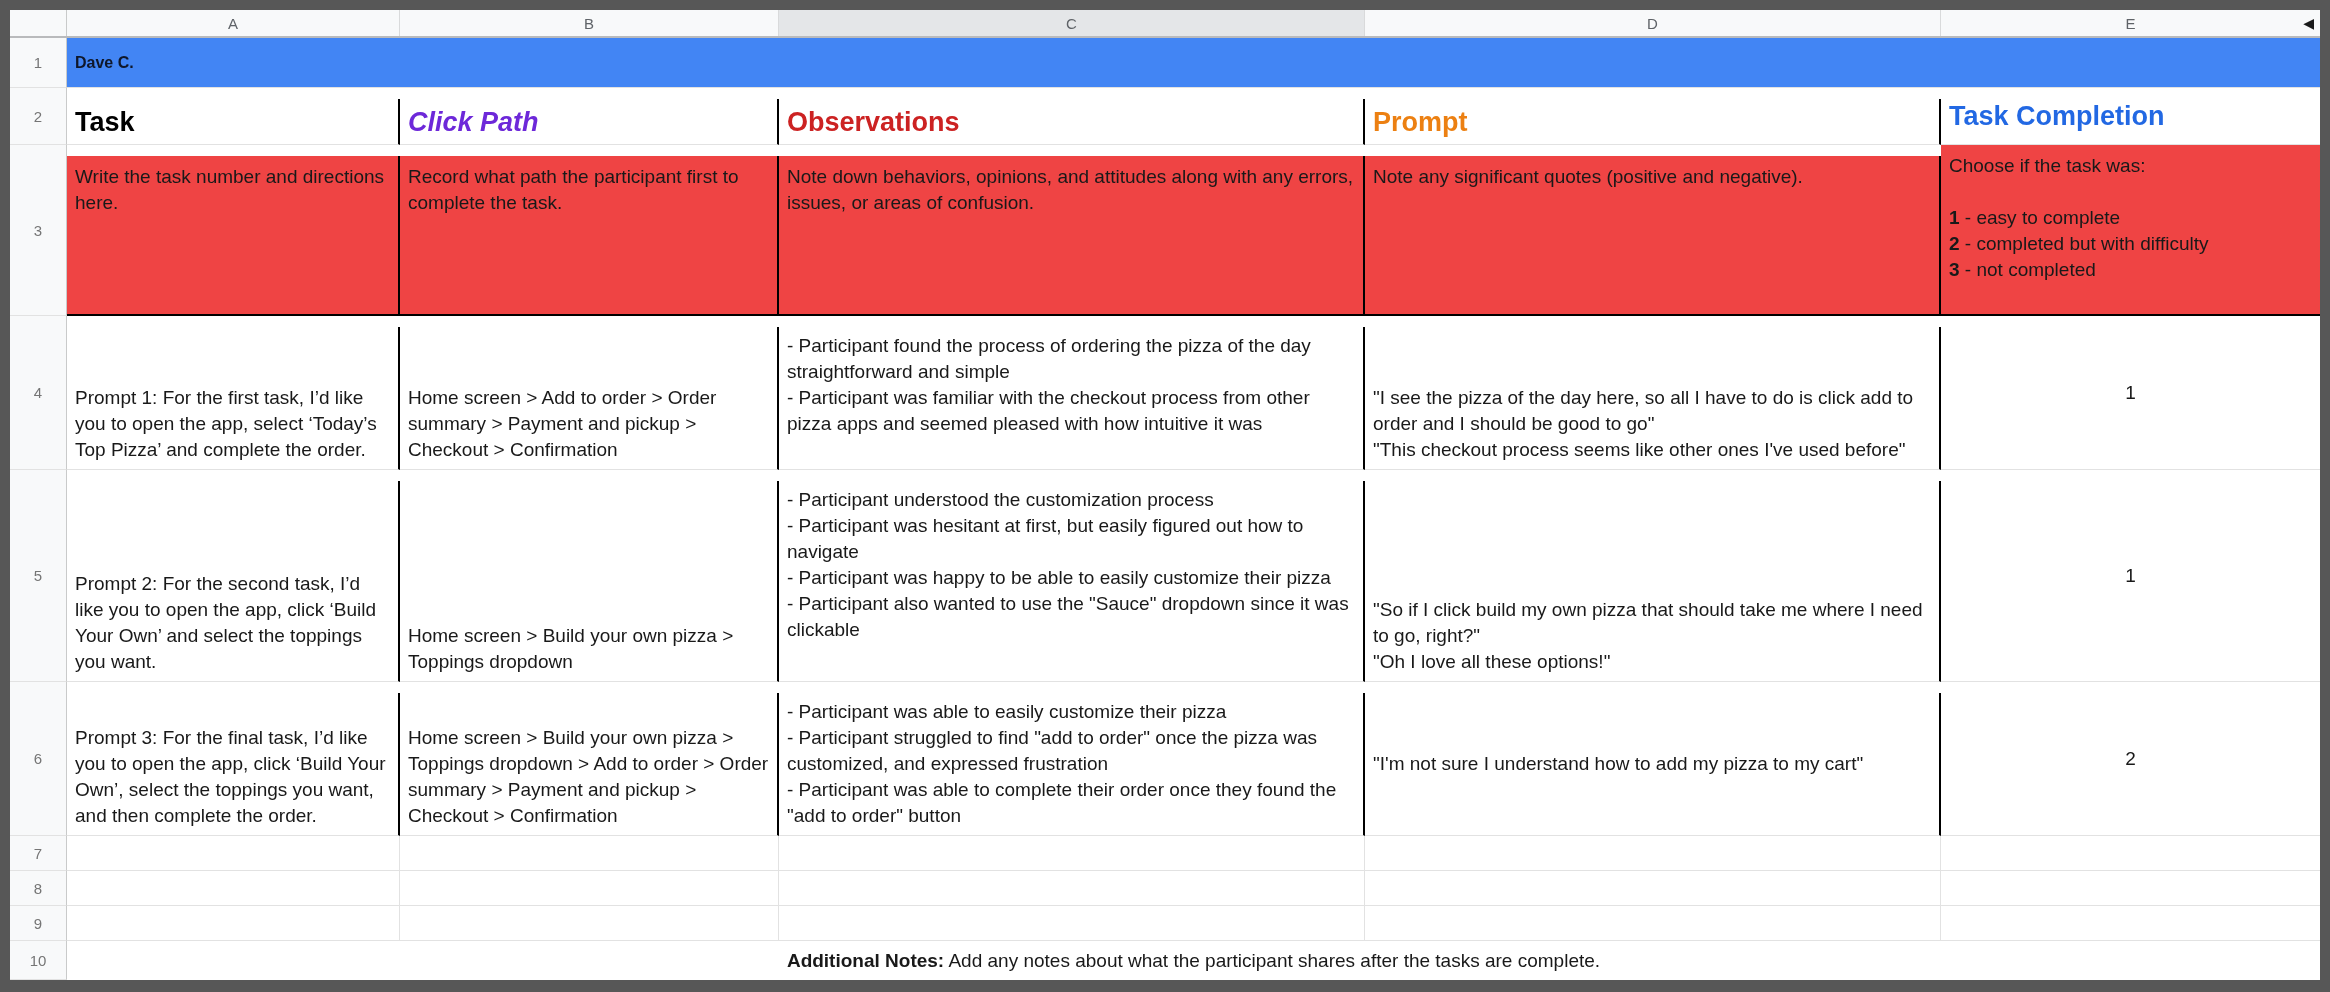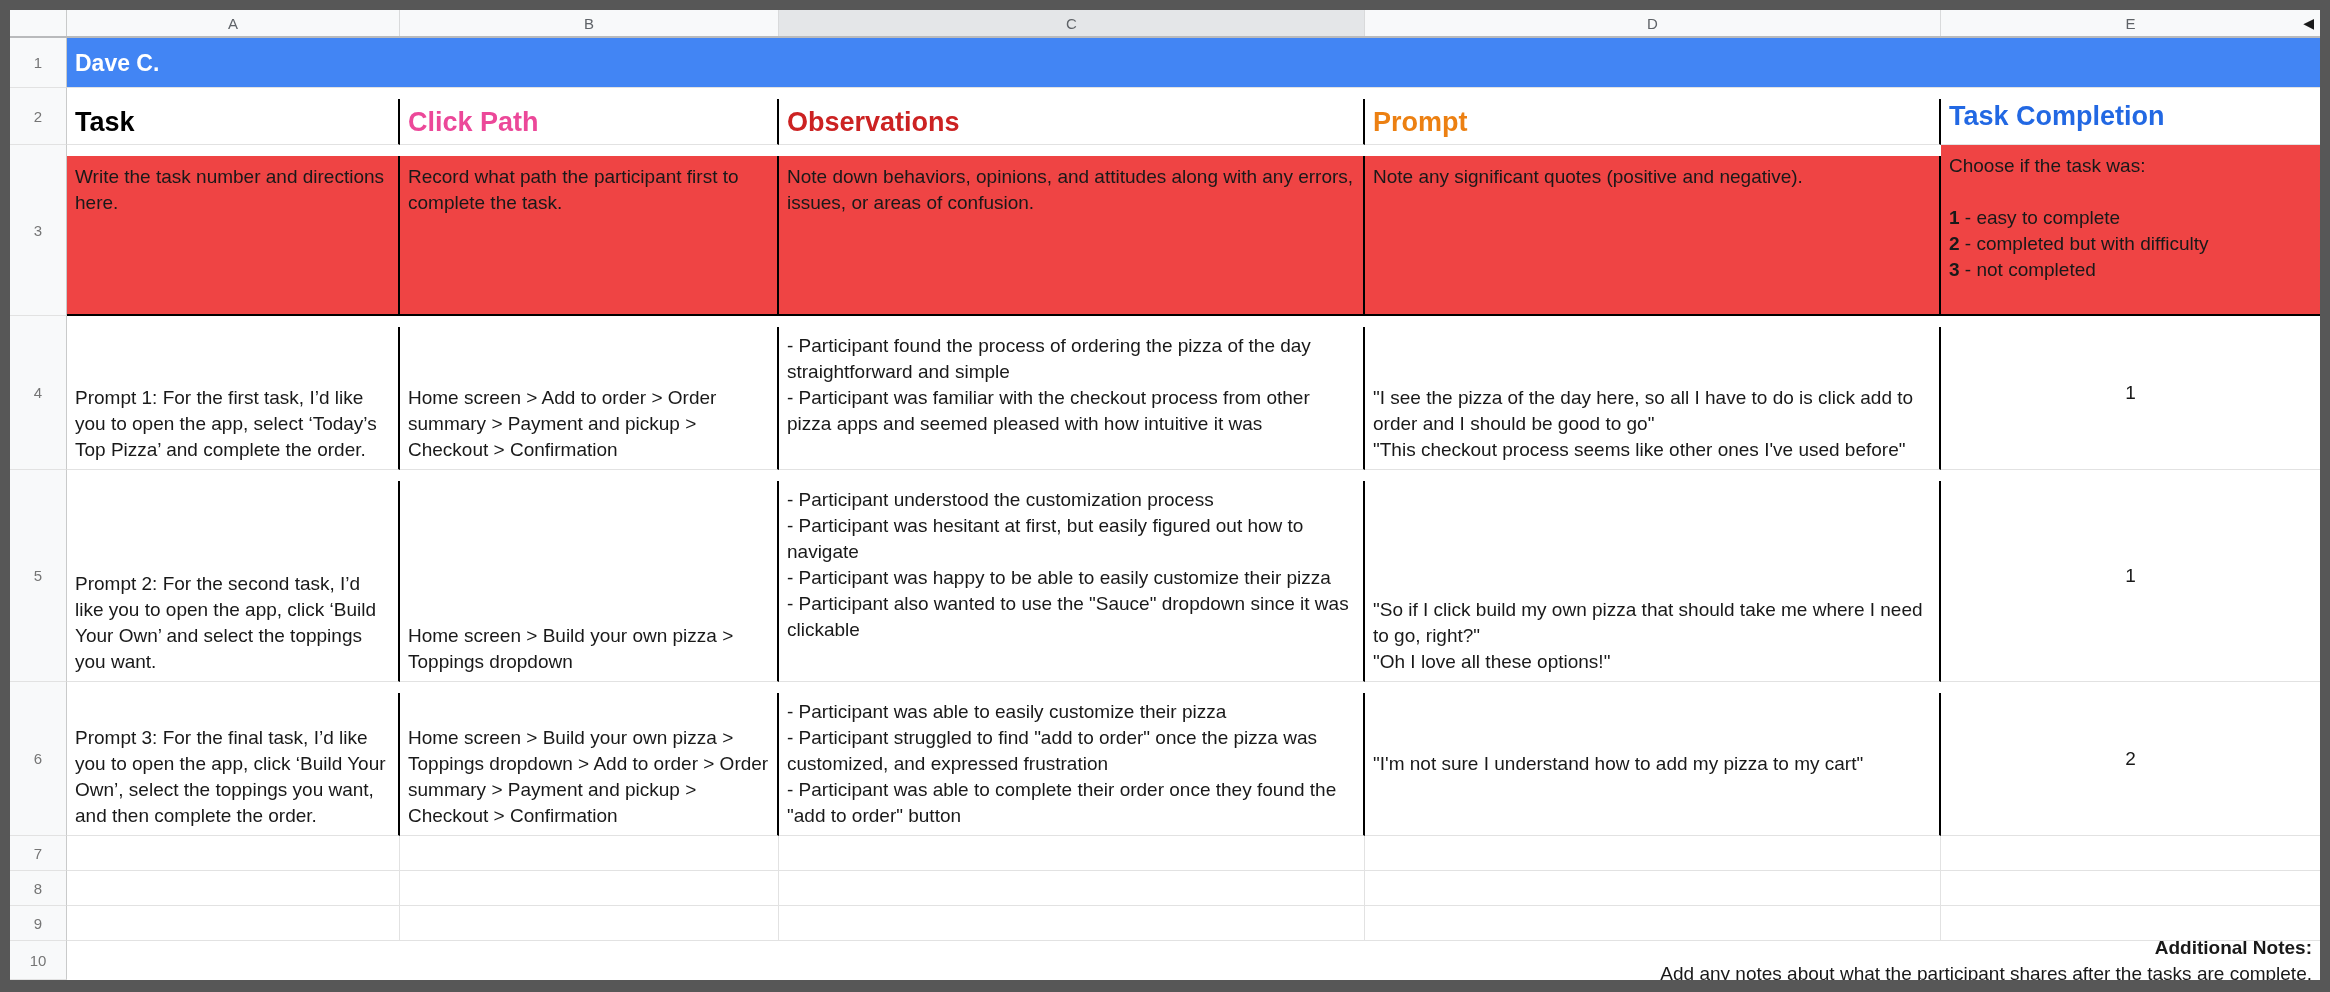--- a/index.html
+++ b/index.html
@@ -42,27 +42,27 @@
   .c-a{width:333px;} .c-b{width:379px;} .c-c{width:586px;} .c-d{width:576px;} .c-e{width:379px;}
   .c-merged{width:2253px;}
   .bdark{border-right:2px solid #000000;margin-top:11px;}
   .blast{border-right:none;}
   .bb-black{border-bottom:2px solid #000000;}
   .v-top{justify-content:flex-start;padding-top:6px;}
   .v-mid{justify-content:center;}
   .v-bottom{justify-content:flex-end;padding-bottom:6px;}
   .t-center{text-align:center;}
   
-  .r1 .cell{background:#4285f4;color:#ffffff;font-weight:bold;font-size:23px;}
+  .r1 .cell{background:#4285f4;color:#0f172a;font-weight:bold;font-size:16px;}
   .r2 .cell{background:#ffffff;font-weight:bold;font-size:27px;}
   .r3 .cell{background:#ef4444;padding-top:8px;}
-  .hdr-task{color:#000000;} .hdr-green{color:#ec4899;} .hdr-red{color:#cc2222;}
+  .hdr-task{color:#000000;} .hdr-green{color:#6d28d9;font-style:italic;} .hdr-red{color:#cc2222;}
   .hdr-orange{color:#ec8012;} .hdr-blue{color:#2268e3;}
   .legend-intro{margin-bottom:26px;}
-  .notes-cell{flex-direction:column;align-items:flex-end;border-right:none;border-bottom:none;white-space:pre;}
+  .notes-cell{flex-direction:row;align-items:center;border-right:none;border-bottom:none;white-space:pre;}
   .notes-cell b{white-space:pre;}
   .hr1{height:50px;} .hr2{height:57px;} .hr3{height:171px;} .hr4{height:154px;}
   .hr5{height:212px;} .hr6{height:154px;} .hr7{height:35px;} .hr8{height:35px;}
   .hr9{height:35px;} .hr10{height:39px;}
 </style>
 </head>
 <body>
 
 <div class="sheet">
 

